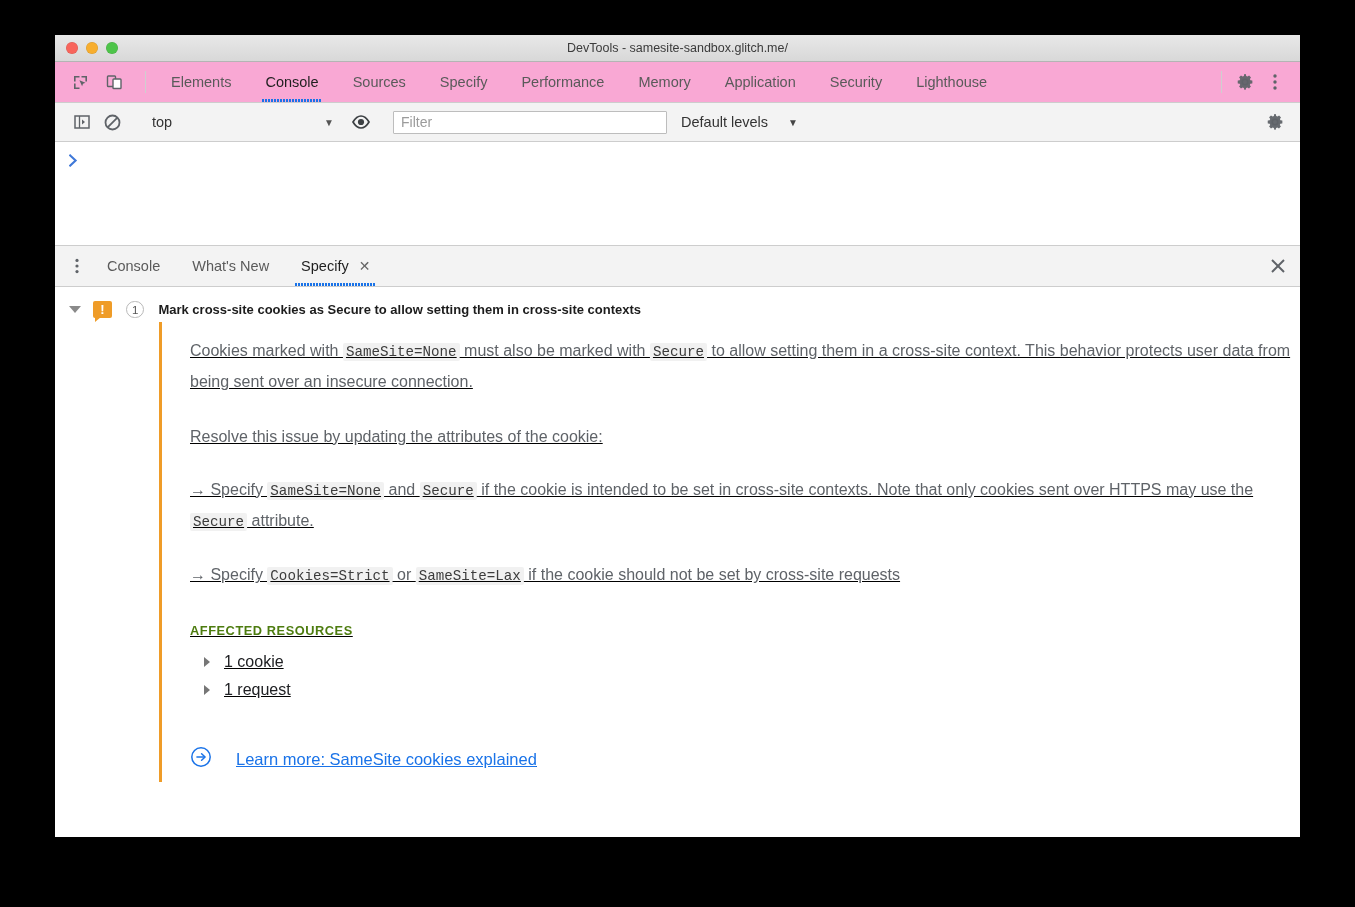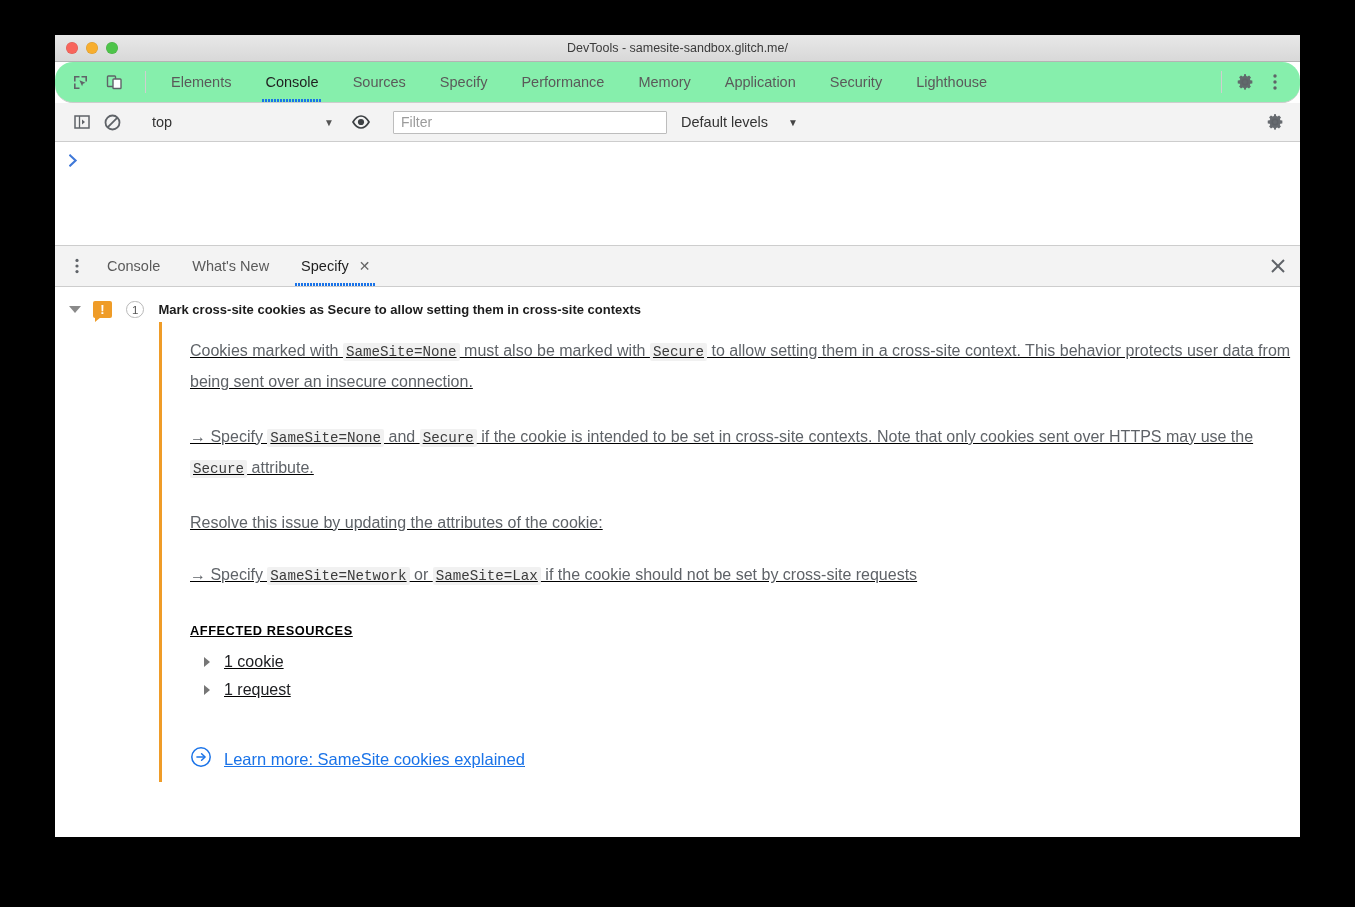--- a/index.html
+++ b/index.html
@@ -60,26 +60,25 @@
     left: 0; right: 0;
     text-align: center;
     font-size: 12.5px;
     color: #3b3b3b;
     pointer-events: none;
   }
 
   
   .tabbar {
     height: 40px;
-    background: #86efac;
+    background: #f9a8d4;
     border-bottom: 1px solid #cdcdcd;
     display: flex;
     align-items: stretch;
     padding: 0 0 0 10px;
-    border-radius: 18px;
   }
   .tb-icons {
     display: flex;
     align-items: center;
     gap: 4px;
     padding-right: 8px;
   }
   .icon-btn {
     width: 30px; height: 30px;
     display: flex; align-items: center; justify-content: center;
@@ -306,21 +305,21 @@
     background: #f1f1f1;
     color: #3c3c3c;
     padding: 1px 3px;
     border-radius: 2px;
   }
   .arrow-lead { color:#5f6368; }
 
   .affected-label {
     font-size: 12.8px;
     letter-spacing: 0.55px;
-    color: #000000;
+    color: #4d7c0f;
     font-weight: bold;
     margin: 32px 0 10px 0;
   }
   .res-row {
     display: flex;
     align-items: center;
     gap: 8px;
     font-size: 16px;
     color: #202124;
     padding: 5px 0 5px 14px;
@@ -328,21 +327,21 @@
   .tri-right {
     width: 0; height: 0;
     border-top: 5px solid transparent;
     border-bottom: 5px solid transparent;
     border-left: 6px solid #767676;
     flex: 0 0 6px;
   }
   .learn-row {
     display: flex;
     align-items: center;
-    gap: 12px;
+    gap: 24px;
     margin-top: 42px;
   }
   .learn-link {
     font-size: 16.5px;
     color: #1a73e8;
     text-decoration: underline;
   }
 </style>
 </head>
 <body>
@@ -508,30 +507,30 @@
         <span class="count-pill">1</span>
         <span class="issue-title">Mark cross-site cookies as Secure to allow setting them in cross-site contexts</span>
       </div>
 
       <div class="issue-body">
 
         <p class="para">
           <span>Cookies marked with </span><code>SameSite=None</code><span> must also be marked with </span><code>Secure</code><span> to allow setting them in a cross-site context. This behavior protects user data from being sent over an insecure connection.</span>
         </p>
 
+        <p class="para tight">
+          <span>Resolve this issue by updating the attributes of the cookie:</span>
+        </p>
+
         <p class="para">
           <span class="arrow-lead">→ Specify </span><code>SameSite=None</code><span> and </span><code>Secure</code><span> if the cookie is intended to be set in cross-site contexts. Note that only cookies sent over HTTPS may use the </span><code>Secure</code><span> attribute.</span>
         </p>
 
-        <p class="para tight">
-          <span>Resolve this issue by updating the attributes of the cookie:</span>
-        </p>
-
         <p class="para">
-          <span class="arrow-lead">→ Specify </span><code>SameSite=Network</code><span> or </span><code>SameSite=Lax</code><span> if the cookie should not be set by cross-site requests</span>
+          <span class="arrow-lead">→ Specify </span><code>Cookies=Strict</code><span> or </span><code>SameSite=Lax</code><span> if the cookie should not be set by cross-site requests</span>
         </p>
 
         <div class="affected-label">AFFECTED RESOURCES</div>
 
         <div class="res-row">
           <span class="tri-right"></span>
           <span>1 cookie</span>
         </div>
         <div class="res-row">
           <span class="tri-right"></span>

